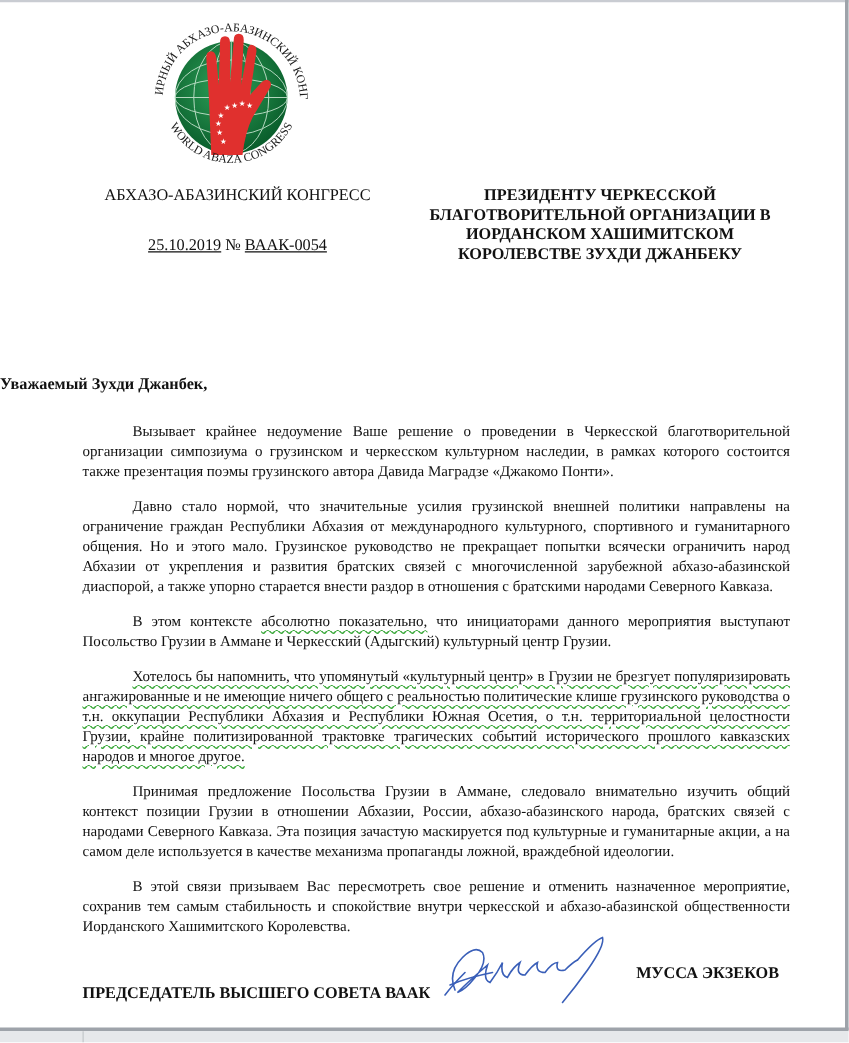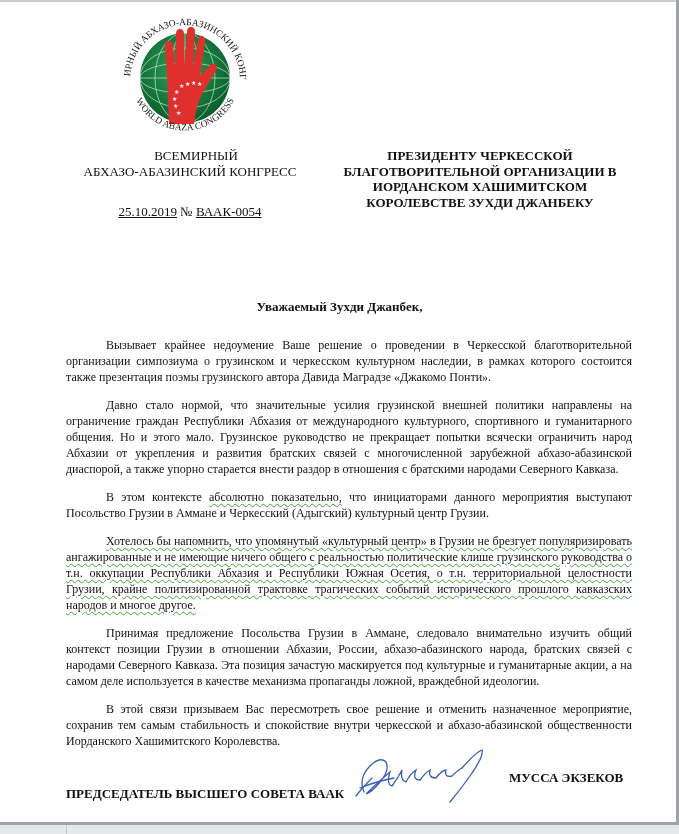--- a/index.html
+++ b/index.html
@@ -17,21 +17,21 @@
 
     .sender { position: absolute; left: 40px; top: 146px; width: 300px; font-size: 13px; line-height: 16px; text-align: center; }
     .sender .l1 { padding-left: 12px; }
     .sender .contacts { margin-top: 16px; }
     .sender a { color: #0563c1; text-decoration: underline; }
     .sender .ref { margin-top: 24px; }
     .sender .ref .u { text-decoration: underline; }
 
     .recipient { position: absolute; left: 340px; top: 146px; width: 280px; font-size: 13px; line-height: 15.5px; font-weight: bold; text-align: center; }
 
-    .greeting { position: absolute; left: 0; top: 297px; width: 679px; text-align: center; font-weight: bold; font-size: 13px; }
+    .greeting { position: absolute; left: 0; top: 297px; width: 679px; font-weight: bold; font-size: 13px; }
 
     .body { position: absolute; left: 66px; top: 335px; width: 566px; font-size: 12px; line-height: 16px; text-align: justify; }
     .body p { text-indent: 40px; margin-bottom: 12px; }
     .body p.p2 { margin-top: 0; }
     .wavy { text-decoration: underline; text-decoration-style: wavy; text-decoration-color: #3aa83a; text-decoration-thickness: 1px; text-underline-offset: 2px; }
 
     .footer { position: absolute; left: 66px; top: 768px; width: 580px; height: 40px; font-size: 13px; font-weight: bold; }
     .footer .title { position: absolute; left: 0; top: 16px; }
     .footer .name { position: absolute; left: 443px; top: 0; }
     .footer .signature { position: absolute; left: 284px; top: -22px; width: 150px; height: 58px; }
@@ -74,21 +74,20 @@
     </g>
     <text font-size="9.5" fill="#1a1a1a" font-family="Liberation Serif, serif">
       <textPath href="#arcTop" startOffset="50%" text-anchor="middle">ВСЕМИРНЫЙ АБХАЗО-АБАЗИНСКИЙ КОНГРЕСС</textPath>
     </text>
     <text font-size="9.5" fill="#1a1a1a" font-family="Liberation Serif, serif">
       <textPath href="#arcBot" startOffset="50%" text-anchor="middle">WORLD ABAZA CONGRESS</textPath>
     </text>
   </svg>
 
   <div class="sender">
-    <div class="l1">ВСЕМИРНЫЙ</div>
     <div>АБХАЗО-АБАЗИНСКИЙ КОНГРЕСС</div>
     <div class="ref">
       <span class="u">25.10.2019</span><span> № </span><span class="u">ВААК-0054</span>
     </div>
   </div>
 
   <div class="recipient">
     <div>ПРЕЗИДЕНТУ ЧЕРКЕССКОЙ</div>
     <div>БЛАГОТВОРИТЕЛЬНОЙ ОРГАНИЗАЦИИ В</div>
     <div>ИОРДАНСКОМ  ХАШИМИТСКОМ</div>

